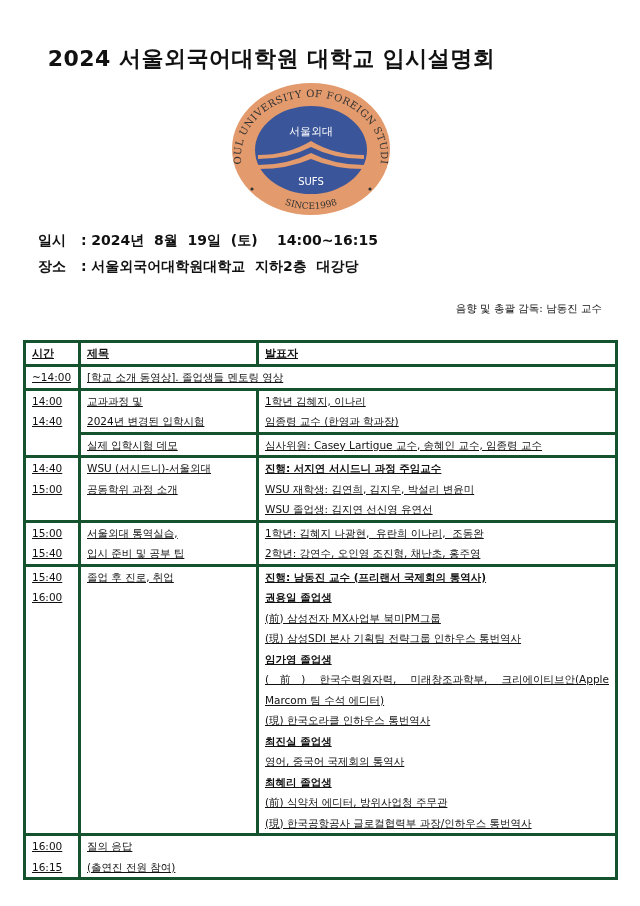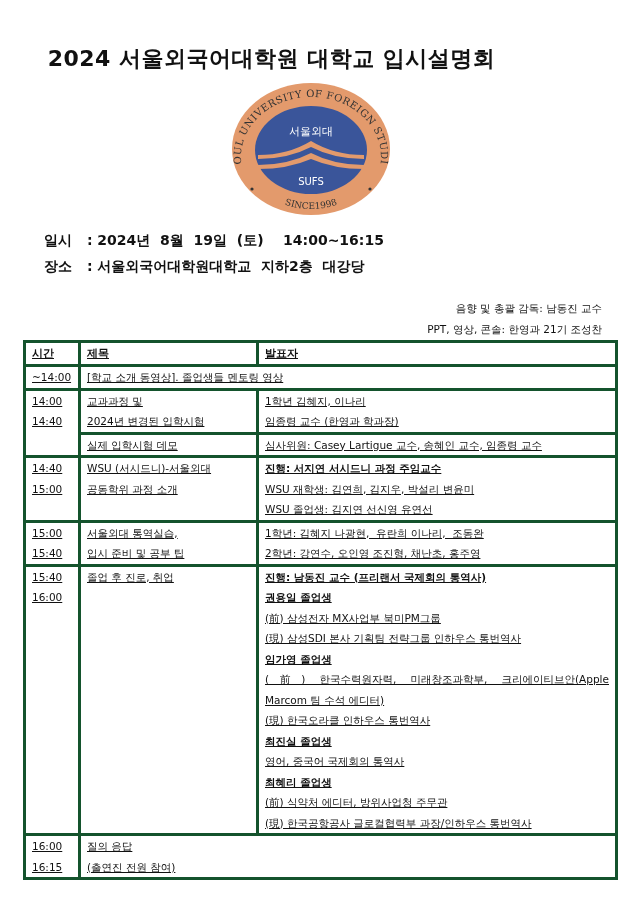--- a/index.html
+++ b/index.html
@@ -1,21 +1,21 @@
 <!DOCTYPE html>
 <html><head>
   <meta charset="utf-8">
   <style>
     html, body { margin: 0; padding: 0; background: #ffffff; }
     body { width: 640px; height: 906px; position: relative; overflow: hidden;
       font-family: "DejaVu Sans", "Liberation Sans", sans-serif; color: #111; }
     .title { position: absolute; top: 44px; left: 0; width: 543px; text-align: center;
       font-size: 22px; font-weight: bold; letter-spacing: 0.5px; }
     .logo { position: absolute; left: 228px; top: 79px; width: 166px; height: 140px; }
-    .info { position: absolute; left: 44px; font-size: 14px; font-weight: bold; }
+    .info { position: absolute; left: 38px; font-size: 14px; font-weight: bold; }
     .info .lbl { display: inline-block; width: 38px; }
     .credits { position: absolute; right: 38px; text-align: right; font-size: 10.5px; line-height: 21px; top: 275px; margin-top: 23px; }
     table.sched { position: absolute; left: 23px; top: 340px; width: 595px; border-collapse: collapse;
       font-size: 10.5px; }
     table.sched td, table.sched th { border: 3px solid #14532d; padding: 0 6px; vertical-align: top;
       text-align: left; line-height: 20.5px; text-decoration: underline; }
     table.sched th { font-weight: bold; font-size: 11px; line-height: 21px; }
     table.sched { border: 1.5px solid #555; }
     .c1 { width: 40px; }
     .c2 { width: 163px; }
@@ -55,21 +55,20 @@
   <span class="lbl">일시</span>
   <span style="white-space:pre;">: 2024년  8월  19일  (토)    14:00~16:15</span>
 </div>
 <div class="info" style="top:258px;">
   <span class="lbl">장소</span>
   <span style="white-space:pre;">: 서울외국어대학원대학교  지하2층  대강당</span>
 </div>
 
 <div class="credits">
   <div>음향 및 총괄 감독: 남동진 교수</div>
-  <div>PPT, 영상, 콘솔: 한영과 21기 조성찬</div>
 </div>
 
 <table class="sched">
   <tbody>
       <tr>
     <th class="c1">시간</th>
     <th class="c2">제목</th>
     <th>발표자</th>
   </tr>
   <tr>

